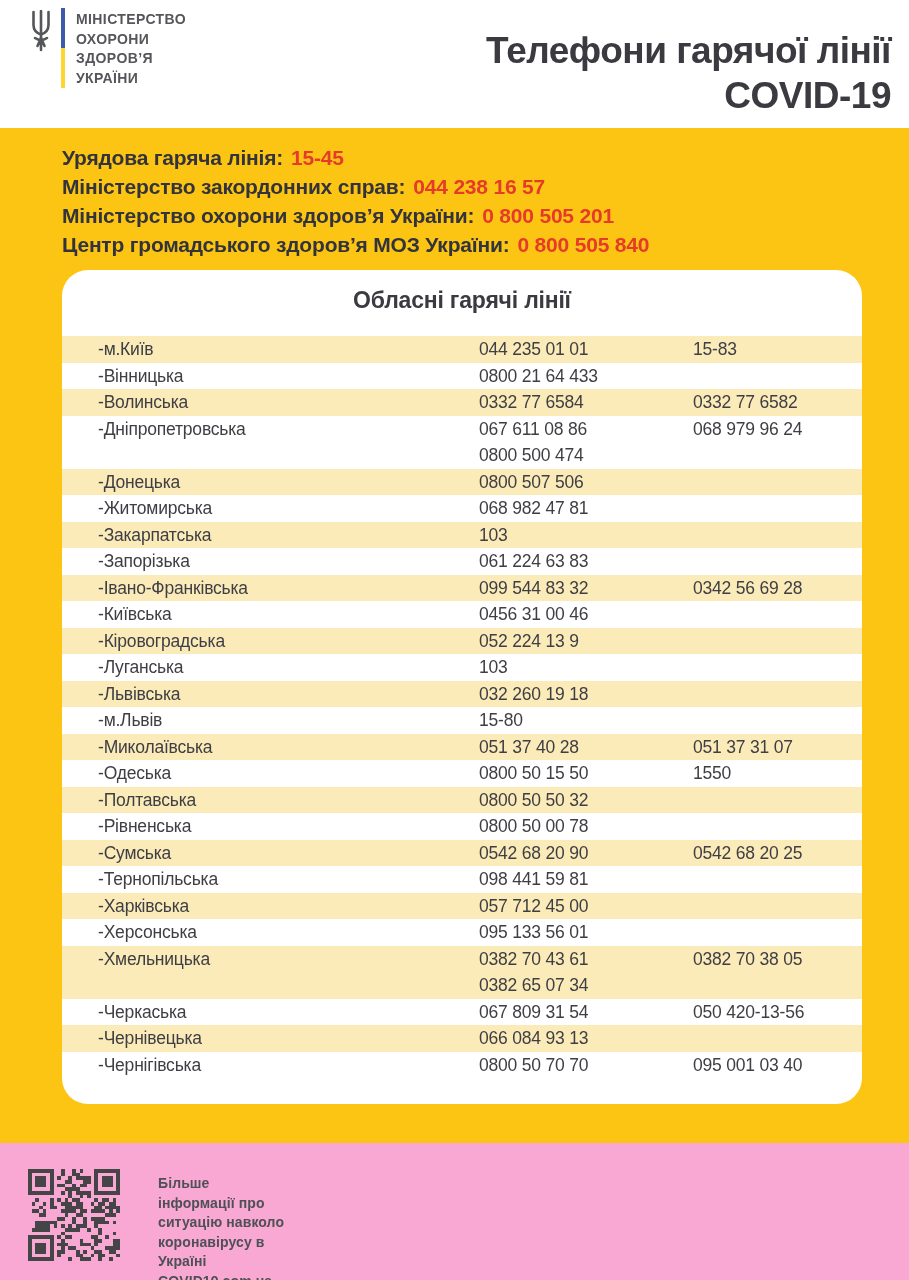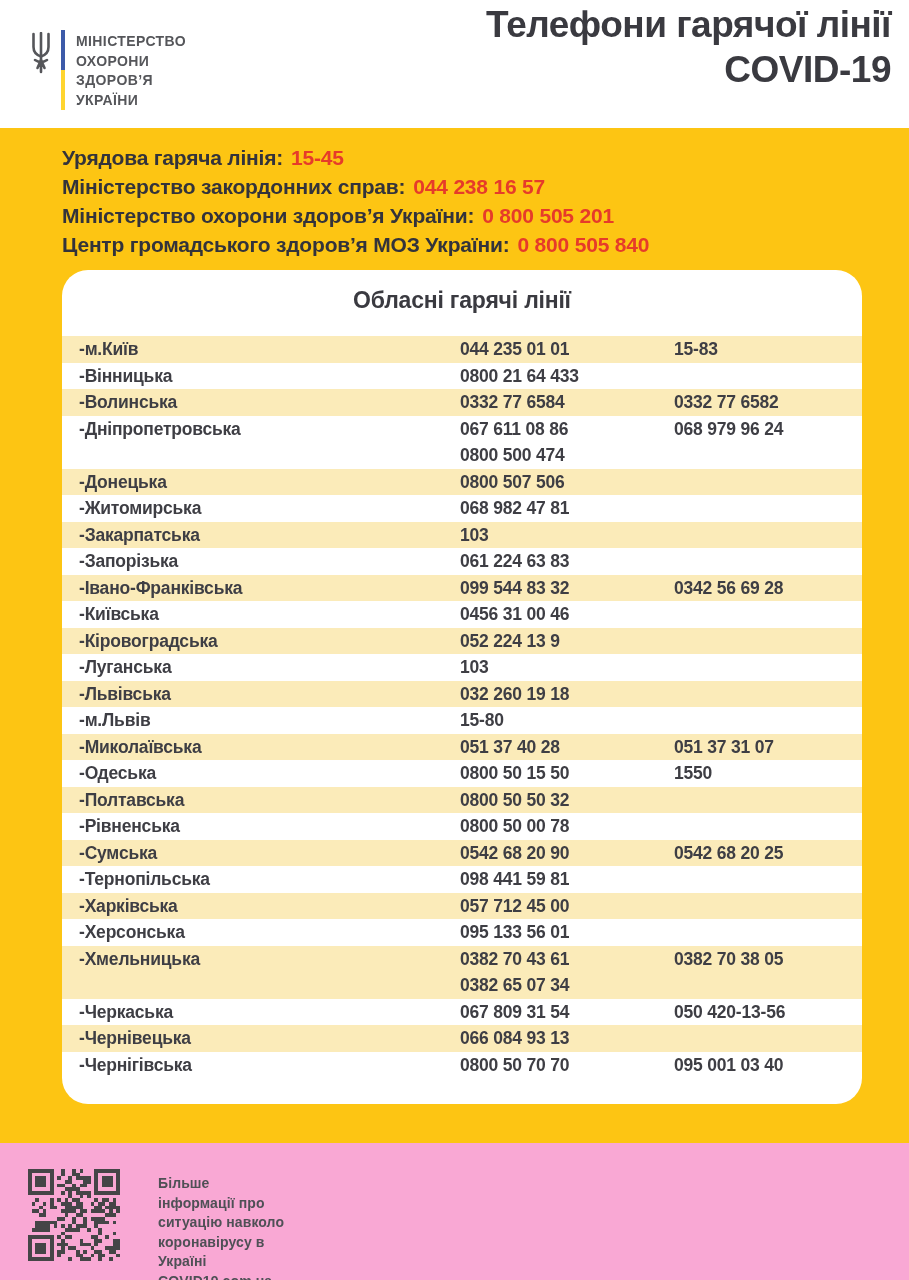--- a/index.html
+++ b/index.html
@@ -14,44 +14,44 @@
     --flag-yellow:#FFD52F;
   }
   *{box-sizing:border-box;margin:0;padding:0}
   html,body{width:909px;height:1280px;overflow:hidden;background:#fff;
     font-family:"Liberation Sans","DejaVu Sans",sans-serif;}
   .page{width:909px;height:1280px;display:flex;flex-direction:column}
 
   
   .header{height:128px;background:#fff;display:flex;justify-content:space-between;
     padding:0 18px 0 30px;flex:0 0 auto}
-  .logo{display:flex;align-items:flex-start;margin-top:30px}
+  .logo{display:flex;align-items:flex-start;margin-top:8px}
   .trident{margin-top:2px}
   .flag-bar{width:4px;height:80px;margin:0 11px 0 9px;display:flex;flex-direction:column}
   .flag-bar .b-top{flex:1;background:var(--flag-blue)}
   .flag-bar .b-bot{flex:1;background:var(--flag-yellow)}
   .ministry{font-size:14px;line-height:19.5px;font-weight:700;color:var(--ministry);
     letter-spacing:.4px;margin-top:2px}
-  .page-title{margin-top:2px;text-align:right;font-size:37px;line-height:45px;
+  .page-title{margin-top:28px;text-align:right;font-size:37px;line-height:45px;
     font-weight:700;color:var(--dark);letter-spacing:-0.5px}
 
   
   .gold{background:var(--gold);flex:1 1 auto}
   .band{padding:15px 12px 11px 62px}
   .hl{font-size:21px;line-height:29px;font-weight:700;color:#33333B;letter-spacing:-0.2px}
   .hl .hl-num{color:var(--red);margin-left:8px}
 
   
   .card{width:800px;height:834px;margin-left:62px;background:#fff;border-radius:26px;
     padding-top:17px;overflow:hidden}
   .card-title{text-align:center;font-size:23px;font-weight:700;color:var(--dark);
     letter-spacing:-0.2px}
   .rows{margin-top:22px}
-  .row{display:grid;grid-template-columns:381px 214px 1fr;padding-left:17px;
-    font-size:17.5px;font-weight:700;color:var(--table-text);letter-spacing:-0.2px}
+  .row{display:grid;grid-template-columns:381px 214px 1fr;padding-left:36px;
+    font-size:17.5px;font-weight:400;color:var(--table-text);letter-spacing:-0.2px}
   .row .cell{line-height:26.5px}
   .row.striped{background:var(--stripe)}
 
   
   .footer{height:137px;background:#f9a8d4;flex:0 0 auto;display:flex;
     padding:26px 0 0 28px}
   .qr{width:92px;height:92px;flex:0 0 auto}
   .info{margin-left:38px;margin-top:5px;font-size:14px;line-height:19.5px;
     font-weight:700;color:var(--footer-text);letter-spacing:.1px}
 </style>

